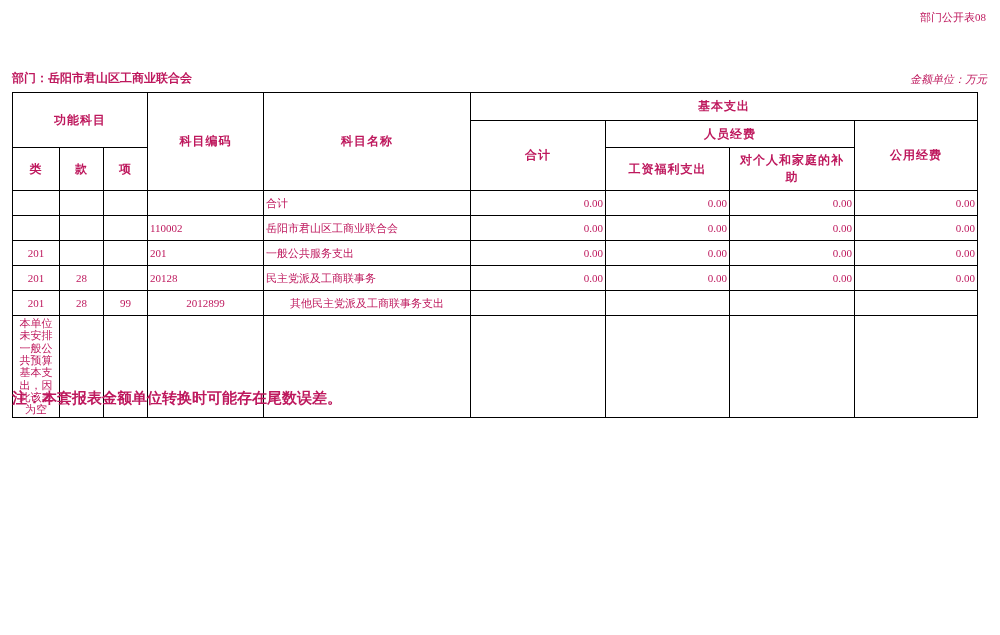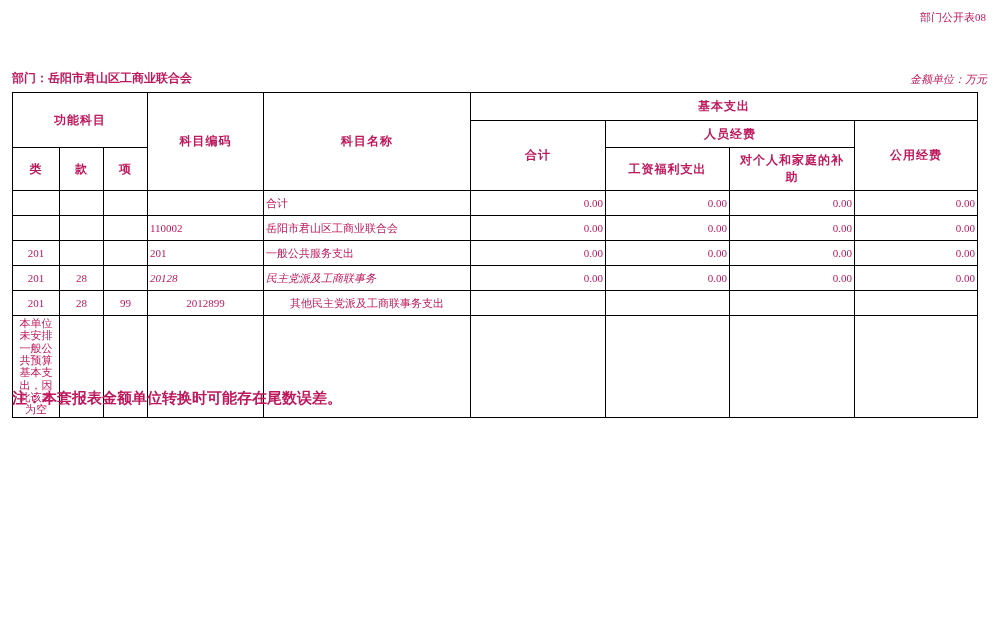--- a/index.html
+++ b/index.html
@@ -52,21 +52,21 @@
   tr.r-head1 { height:28px; }
   tr.r-head2 { height:27px; }
   tr.r-head3 { height:39px; }
   tr.r-data  { height:25px; }
   tr.r-tall  { height:74px; }
   td.c   { text-align:center; }
   td.num { text-align:right; padding-right:5px; }
   td.lv0 { text-align:left; padding-left:3px;  }
   td.lv1 { text-align:left; padding-left:13px; }
   td.lv2 { text-align:left; padding-left:19px; }
-  td.lv3 { text-align:left; padding-left:23px;font-style:italic; }
+  td.lv3 { text-align:left; padding-left:23px; }
   td.lv4 { text-align:center; padding-left:28px; }
   td.note-cell {
     text-align:center;
     vertical-align:middle;
     line-height:1.12;
     padding:1px;
     margin-left:12px;
   }
   .footnote {
     position:absolute; top:389px; left:12px;

